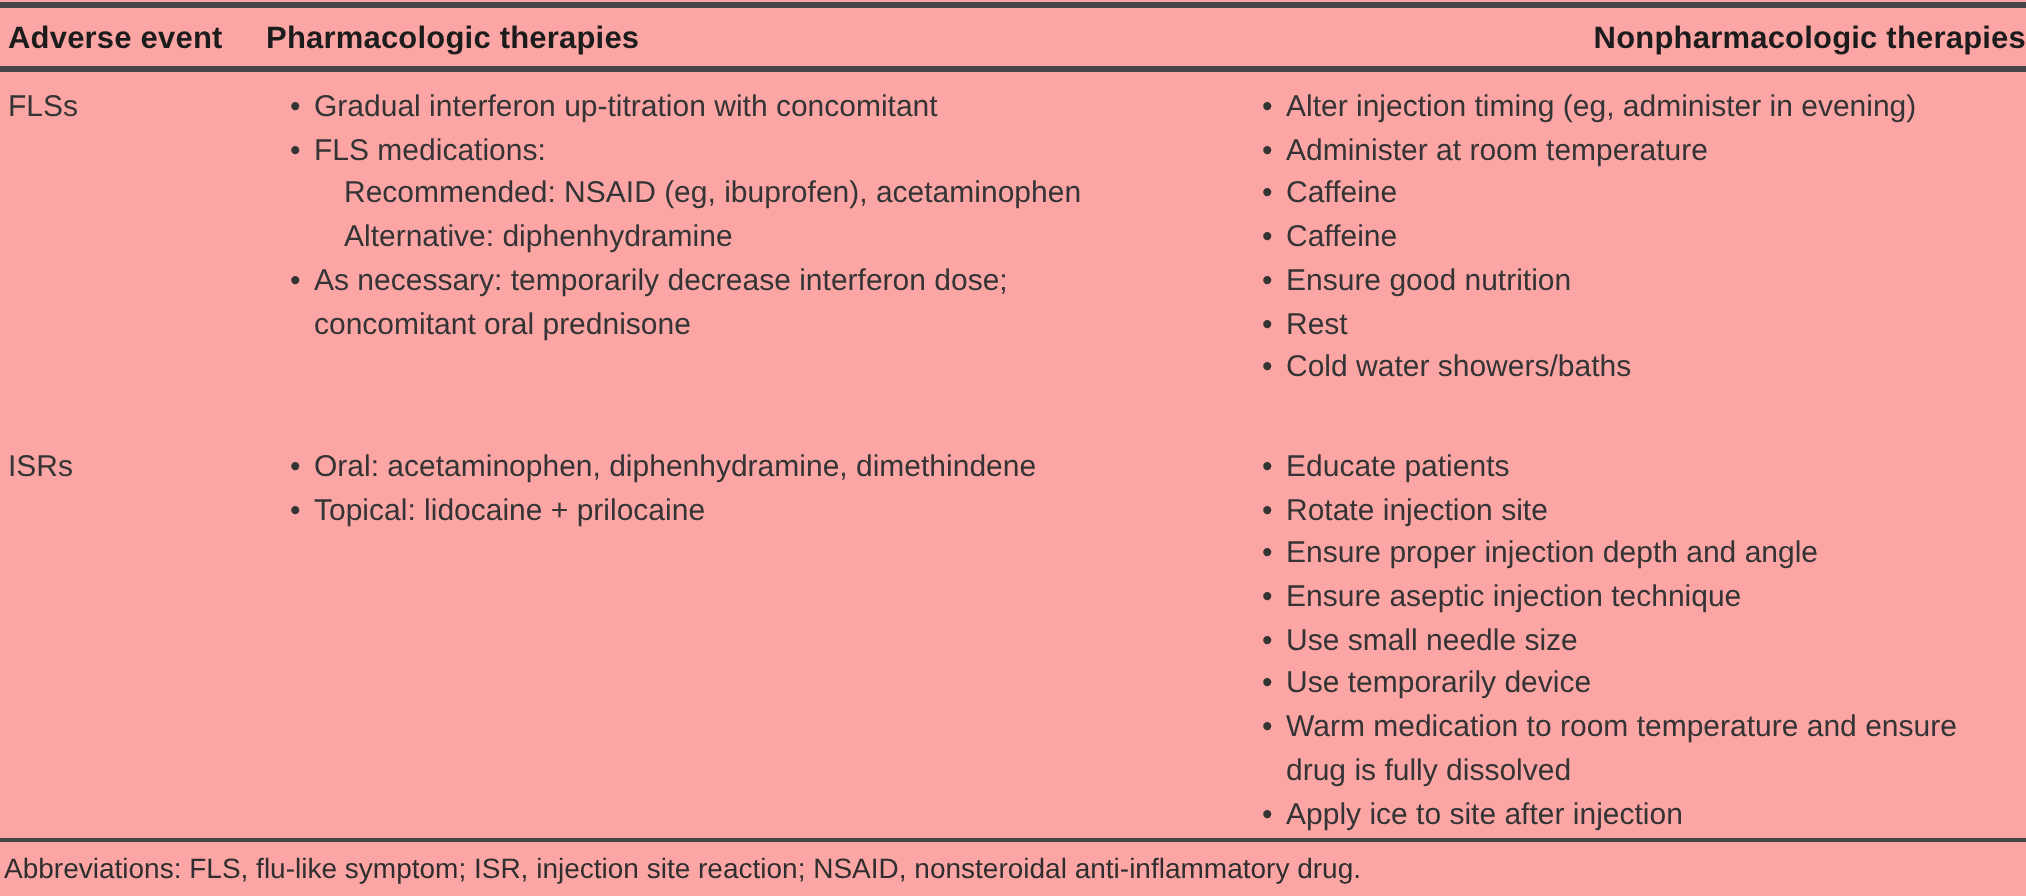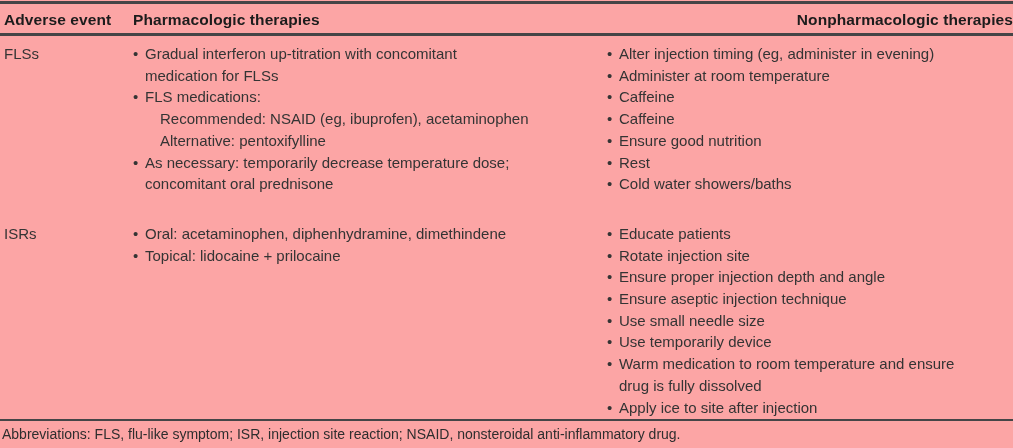--- a/index.html
+++ b/index.html
@@ -41,20 +41,21 @@
     height: 3px;
     background: #454547;
   }
   .tbody {
     padding-top: 7px;
   }
   .trow {
     display: grid;
     grid-template-columns: 133px 467px 413px;
     align-items: start;
+    gap: 12px;
   }
   .trow + .trow { margin-top: 28px; }
   .cell {
     font-size: 15px;
     line-height: 21.7px;
     white-space: nowrap;
   }
   .cell.col-event { padding-left: 4px; }
   .cell.col-nonpharm { padding-left: 7px; }
   .bullet-item {
@@ -99,43 +100,42 @@
   <div class="header-rule"></div>
 
   <div class="tbody">
       <div class="trow">
         <div class="cell col-event"><span class="event-label">FLSs</span></div>
         <div class="cell col-pharm">
           <div class="bullet-item">
             <span class="marker">•</span>
             <div class="bullet-text">
               <div class="line">Gradual interferon up-titration with concomitant</div>
-              <div class="line">medication for FLSs</div>
             </div>
           </div>
           <div class="bullet-item">
             <span class="marker">•</span>
             <div class="bullet-text">
               <div class="line">FLS medications:</div>
             </div>
           </div>
           <div class="bullet-item sub">
             <div class="bullet-text">
               <div class="line">Recommended: NSAID (eg, ibuprofen), acetaminophen</div>
             </div>
           </div>
           <div class="bullet-item sub">
             <div class="bullet-text">
-              <div class="line">Alternative: pentoxifylline</div>
-            </div>
-          </div>
-          <div class="bullet-item">
-            <span class="marker">•</span>
-            <div class="bullet-text">
-              <div class="line">As necessary: temporarily decrease temperature dose;</div>
+              <div class="line">Alternative: diphenhydramine</div>
+            </div>
+          </div>
+          <div class="bullet-item">
+            <span class="marker">•</span>
+            <div class="bullet-text">
+              <div class="line">As necessary: temporarily decrease interferon dose;</div>
               <div class="line">concomitant oral prednisone</div>
             </div>
           </div>
         </div>
         <div class="cell col-nonpharm">
           <div class="bullet-item">
             <span class="marker">•</span>
             <div class="bullet-text">
               <div class="line">Alter injection timing (eg, administer in evening)</div>
             </div>

